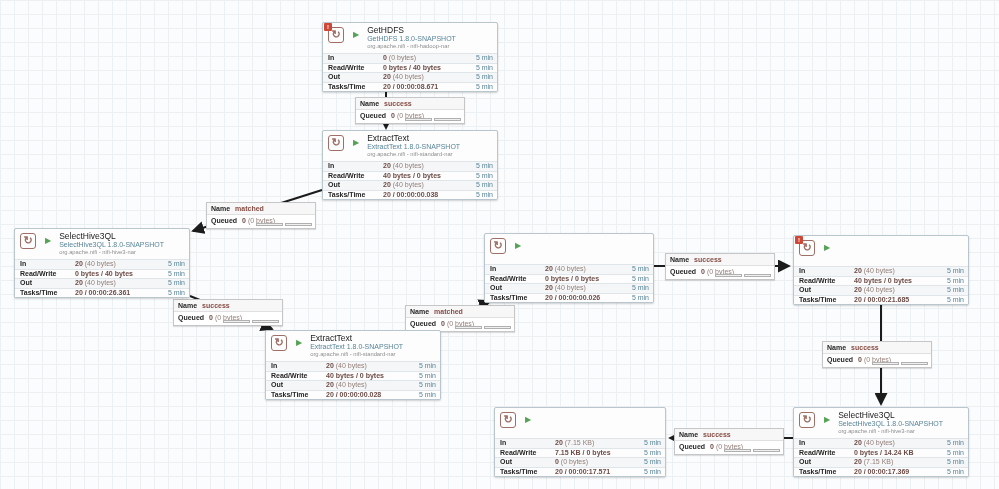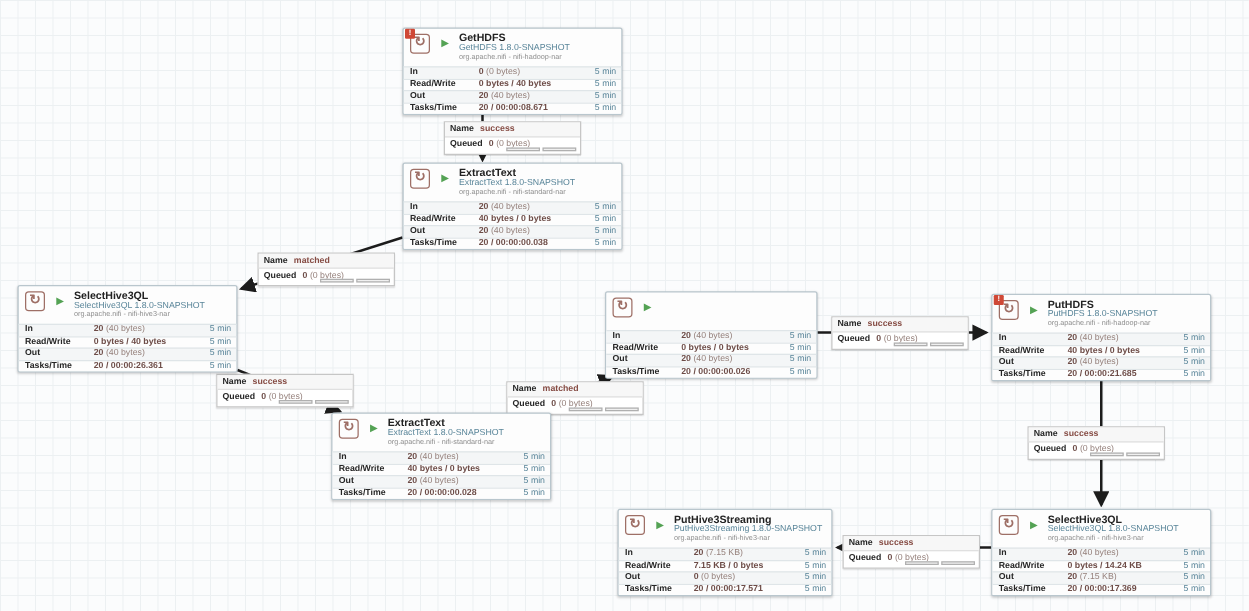--- a/index.html
+++ b/index.html
@@ -33,21 +33,21 @@
     border:1.5px solid #9e6f66;border-radius:3px;
     color:#9e6f66;font-size:11px;line-height:13px;text-align:center;font-weight:bold;
   }
   .badge{
     position:absolute;left:-4px;top:-4px;width:8px;height:8px;
     background:#cf4836;border-radius:1px;color:#fff;
     font-size:6px;line-height:8px;text-align:center;font-weight:bold;
   }
   .run{color:#54a254;font-size:8px;line-height:10px;margin:4px 0 0 7px;flex:0 0 auto;}
   .ptitles{margin-left:8px;min-width:0;}
-  .pname{font-size:8.5px;line-height:9px;font-weight:bold;color:#222;white-space:nowrap;}
+  .pname{font-size:8.5px;line-height:9px;font-weight:normal;color:#222;white-space:nowrap;}
   .pver{font-size:7px;line-height:8px;color:#598599;white-space:nowrap;}
   .pbundle{font-size:5.8px;line-height:7px;color:#8f8f8f;white-space:nowrap;}
   .prows{width:100%;}
   .prow{
     display:flex;align-items:center;height:9.5px;box-sizing:border-box;
     border-top:1px solid #dfe5e8;font-size:7px;line-height:8px;white-space:nowrap;
   }
   .prow:nth-child(odd){background:#f4f6f7;}
   .prow:nth-child(even){background:#fdfdfd;}
   .rlabel{width:55px;padding-left:5px;font-weight:bold;color:#262626;flex:0 0 auto;}
@@ -311,25 +311,20 @@
   </div>
       </div>
   </div>
     <div class="proc" style="left: 793px; top: 235px; width: 176px;">
     <div class="proc-header">
       <span class="picon-wrap">
         <span class="picon">↻</span>
         <span class="badge">!</span>
       </span>
       <span class="run">▶</span>
-      <div class="ptitles">
-        <div class="pname">PutHDFS</div>
-        <div class="pver">PutHDFS 1.8.0-SNAPSHOT</div>
-        <div class="pbundle">org.apache.nifi - nifi-hadoop-nar</div>
-      </div>
     </div>
     <div class="prows">
         <div class="prow">
     <span class="rlabel">In</span>
     <span class="rvalue splitval"><span>20 </span><span class="paren">(40 bytes)</span></span>
     <span class="rwin">5 min</span>
   </div>
         <div class="prow">
     <span class="rlabel">Read/Write</span>
     <span class="rvalue splitval">40 bytes / 0 bytes</span>
@@ -383,25 +378,20 @@
   </div>
       </div>
   </div>
     <div class="proc" style="left: 494px; top: 407px; width: 172px;">
     <div class="proc-header">
       <span class="picon-wrap">
         <span class="picon">↻</span>
 
       </span>
       <span class="run">▶</span>
-      <div class="ptitles">
-        <div class="pname">PutHive3Streaming</div>
-        <div class="pver">PutHive3Streaming 1.8.0-SNAPSHOT</div>
-        <div class="pbundle">org.apache.nifi - nifi-hive3-nar</div>
-      </div>
     </div>
     <div class="prows">
         <div class="prow">
     <span class="rlabel">In</span>
     <span class="rvalue splitval"><span>20 </span><span class="paren">(7.15 KB)</span></span>
     <span class="rwin">5 min</span>
   </div>
         <div class="prow">
     <span class="rlabel">Read/Write</span>
     <span class="rvalue splitval">7.15 KB / 0 bytes</span>

